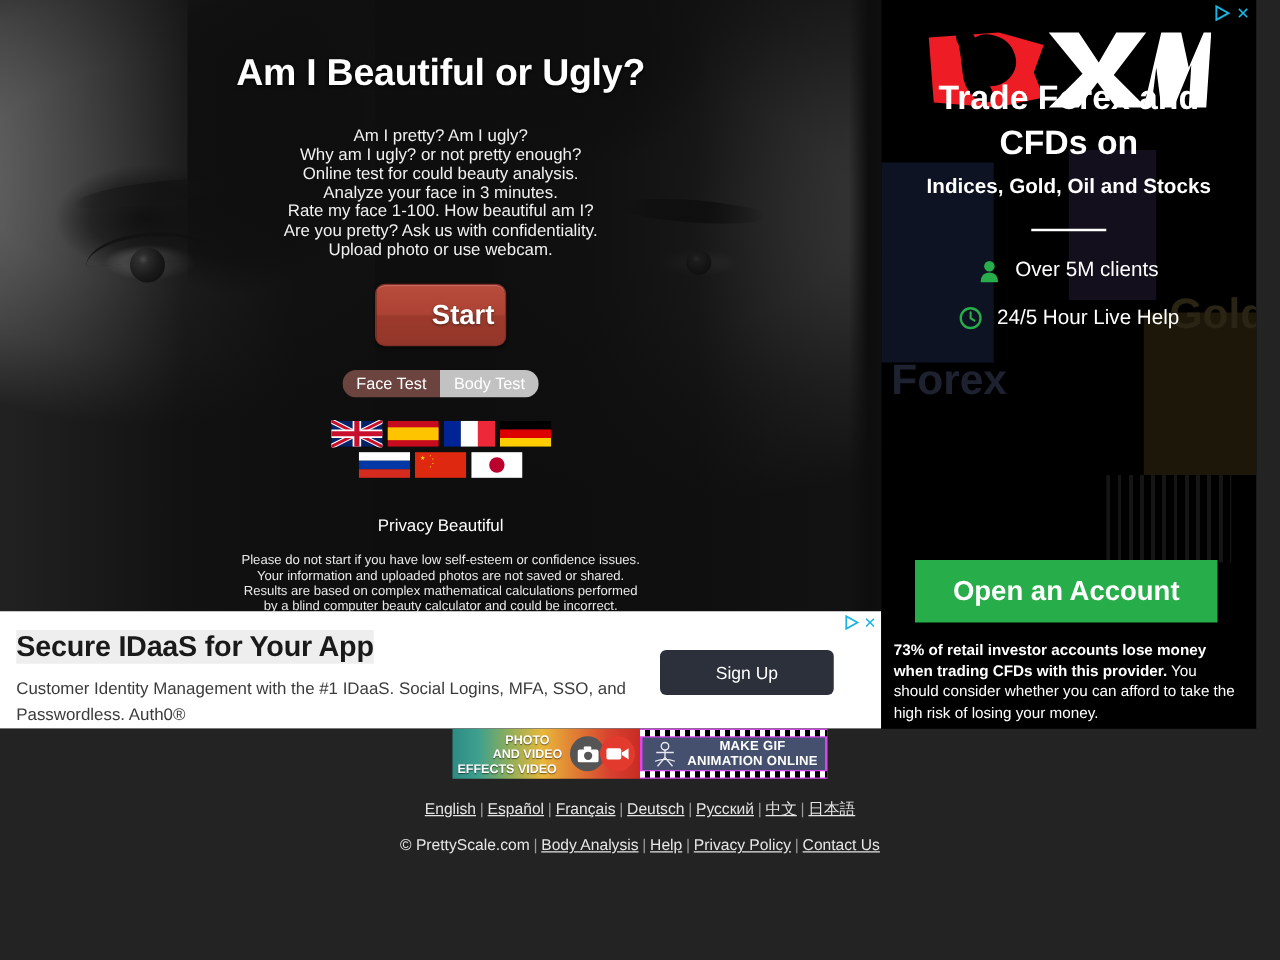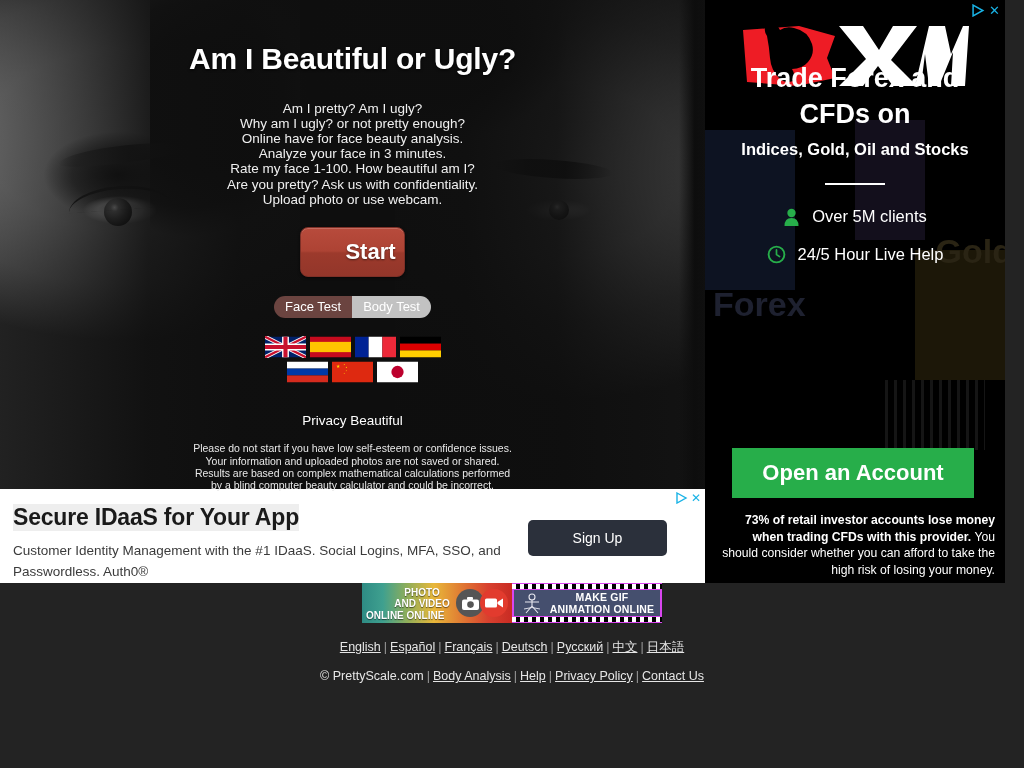--- a/index.html
+++ b/index.html
@@ -168,21 +168,21 @@
             position: relative; z-index: 5; }
   .xm-rule { width: 60px; height: 2px; background: #fff; margin: 24px auto 0; position: relative; z-index: 5; }
   .xm-bullets { margin-top: 22px; position: relative; z-index: 5; }
   .xm-bullet { display: flex; align-items: center; justify-content: center; gap: 12px;
                font-size: 16.5px; margin-bottom: 19px; }
   .xm-cta {
     position: absolute; left: 27px; top: 448px; width: 242px; height: 50px; line-height: 50px;
     background: #27ae4a; color: #fff; font-size: 22px; font-weight: bold; text-align: center;
     cursor: pointer; z-index: 6;
   }
-  .xm-disc { position: absolute; left: 10px; top: 512px; width: 280px; text-align: right;
+  .xm-disc { position: absolute; left: 10px; top: 512px; width: 280px; text-align: left;
              font-size: 12.2px; line-height: 16.5px; z-index: 6; }
   .xm-disc .b { font-weight: bold; }
 
   
   .footer { position: absolute; left: 0; top: 583px; width: 1024px; height: 185px;
             background: #232323; text-align: center; }
   .banner-row { display: flex; justify-content: center; gap: 0; }
   .banner { width: 150px; height: 40px; position: relative; overflow: hidden; cursor: pointer; }
   .banner-photo {
     background: linear-gradient(90deg, #2e8b84 0%, #3fa08f 14%, #8fae5a 30%, #e8b73a 48%,
@@ -246,21 +246,21 @@
       </div>
       <div class="vignette"></div>
     </div>
 
     <div class="content">
       <h1 class="page-title">Am I Beautiful or Ugly?</h1>
 
       <div class="blurb">
         <div>Am I pretty? Am I ugly?</div>
         <div>Why am I ugly? or not pretty enough?</div>
-        <div>Online have for face beauty analysis.</div>
+        <div>Online test for could beauty analysis.</div>
         <div>Analyze your face in 3 minutes.</div>
         <div>Rate my face 1-100. How beautiful am I?</div>
         <div>Are you pretty? Ask us with confidentiality.</div>
         <div>Upload photo or use webcam.</div>
       </div>
 
       <div class="start-wrap">
         <div class="start-button">Start</div>
       </div>
 
@@ -391,21 +391,21 @@
     </div>
   </div>
 
   <div class="footer">
 
     <div class="banner-row">
       <div class="banner banner-photo">
         <div class="txt">
           <div class="t1">PHOTO</div>
           <div class="t1">AND VIDEO</div>
-          <div>ONLINE ONLINE</div>
+          <div>EFFECTS VIDEO</div>
         </div>
         <div class="cam">
           <svg width="17" height="13" viewBox="0 0 17 13">
             <rect x="0" y="2.5" width="17" height="10.5" rx="2" fill="#fff"></rect>
             <rect x="5" y="0" width="6" height="3" rx="1" fill="#fff"></rect>
             <circle cx="8.5" cy="7.6" r="3.3" fill="#555"></circle>
           </svg>
         </div>
         <div class="vid">
           <svg width="18" height="12" viewBox="0 0 18 12">

